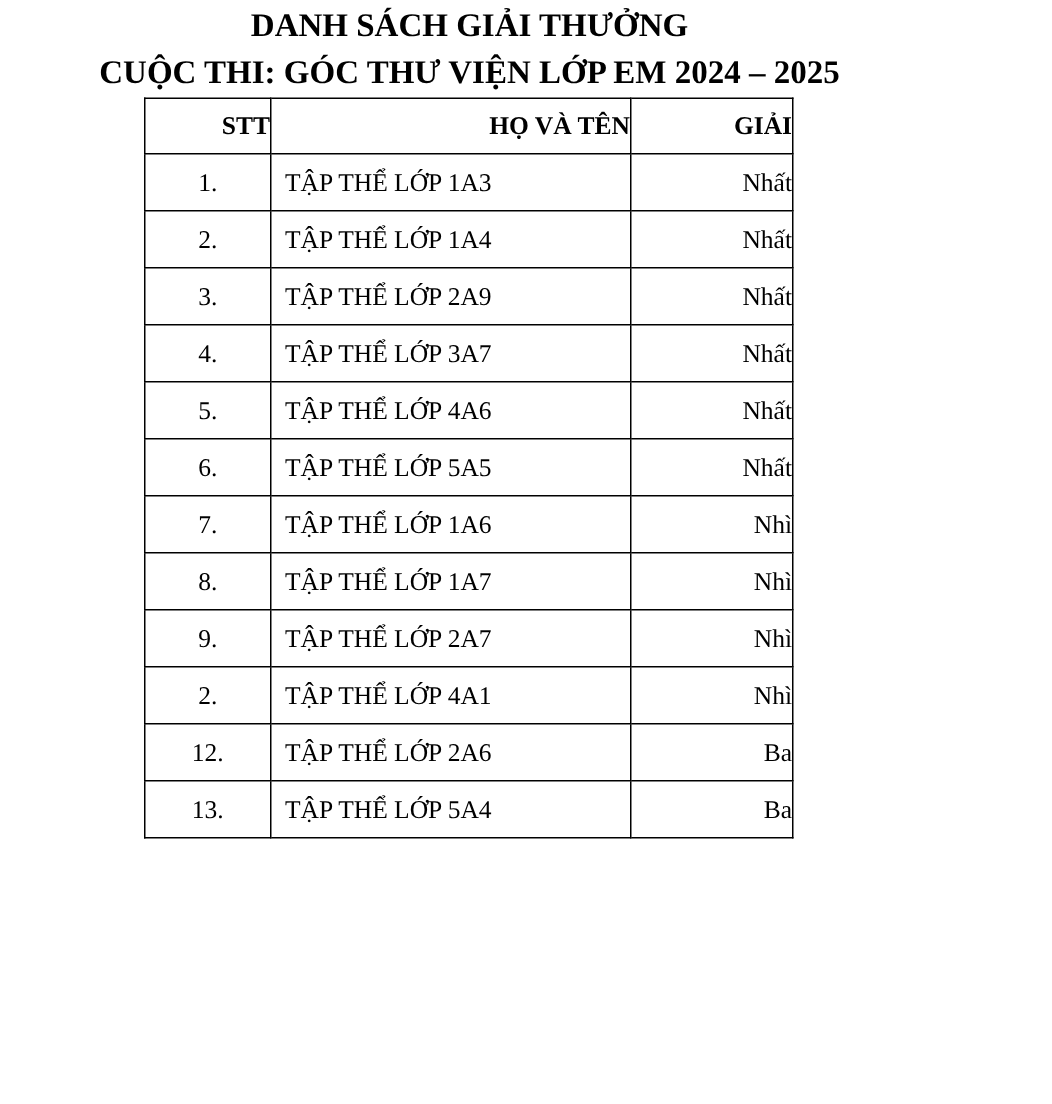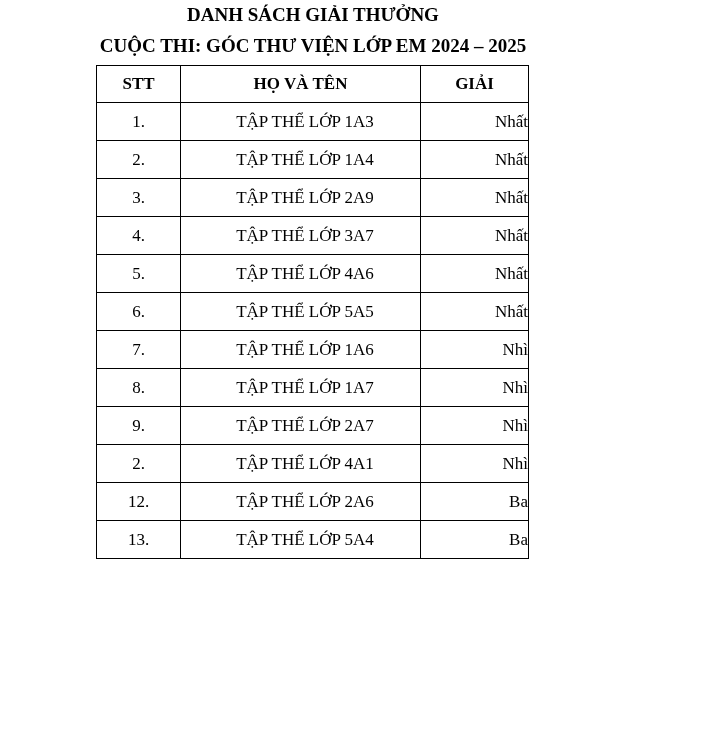--- a/index.html
+++ b/index.html
@@ -1,29 +1,29 @@
 <!DOCTYPE html>
 <html><head>
 <meta charset="utf-8">
 <style>
   html, body { margin: 0; padding: 0; background: #ffffff; }
   body { width: 701px; height: 736px; position: relative; overflow: hidden;
          font-family: "Liberation Serif", "DejaVu Serif", serif; color: #000; }
   .title { position: absolute; left: 0; width: 626px; text-align: center;
-           font-weight: bold; font-size: 19px; white-space: nowrap; }
+           font-weight: bold; font-size: 22px; white-space: nowrap; }
   #t1 { top: 4px; }
   #t2 { top: 35px; }
   table { position: absolute; left: 96px; top: 65px; border-collapse: collapse;
           table-layout: fixed; width: 433px; }
   td, th { border: 1px solid #000; height: 37px; padding: 0; font-size: 17px;
            vertical-align: middle; }
-  th { font-weight: bold; text-align: center; height: 36px; }
+  th { font-weight: bold; text-align: right; height: 36px; }
   col.c1 { width: 84px; } col.c2 { width: 240px; } col.c3 { width: 108px; }
   td.stt { text-align: center; }
-  td.name { text-align: center; padding-left: 9px; }
+  td.name { text-align: left; padding-left: 9px; }
   td.prize { text-align: right; }
 </style>
 </head>
 <body>
 
 <div id="t1" class="title">DANH SÁCH GIẢI THƯỞNG</div>
 <div id="t2" class="title">CUỘC THI: GÓC THƯ VIỆN LỚP EM 2024 – 2025</div>
 
 <table>
   <colgroup>

